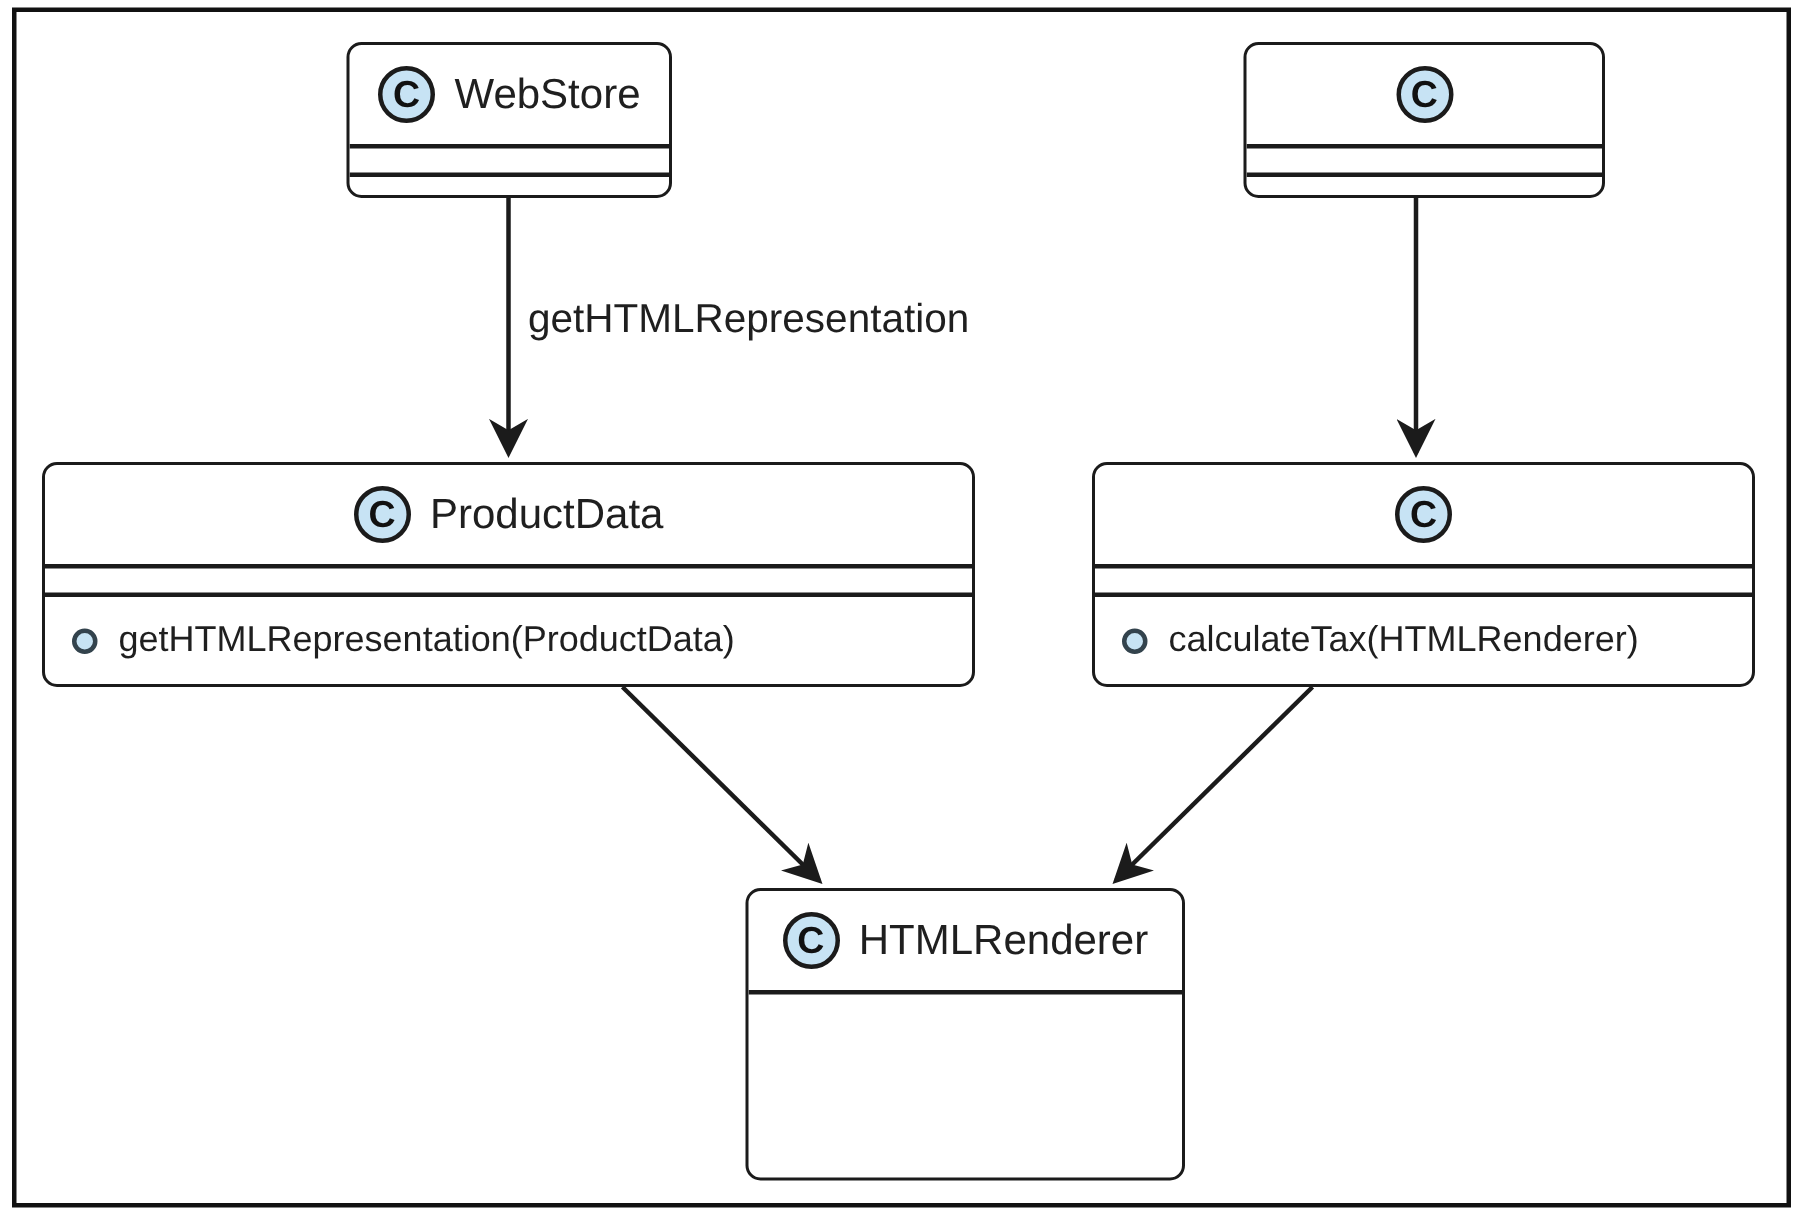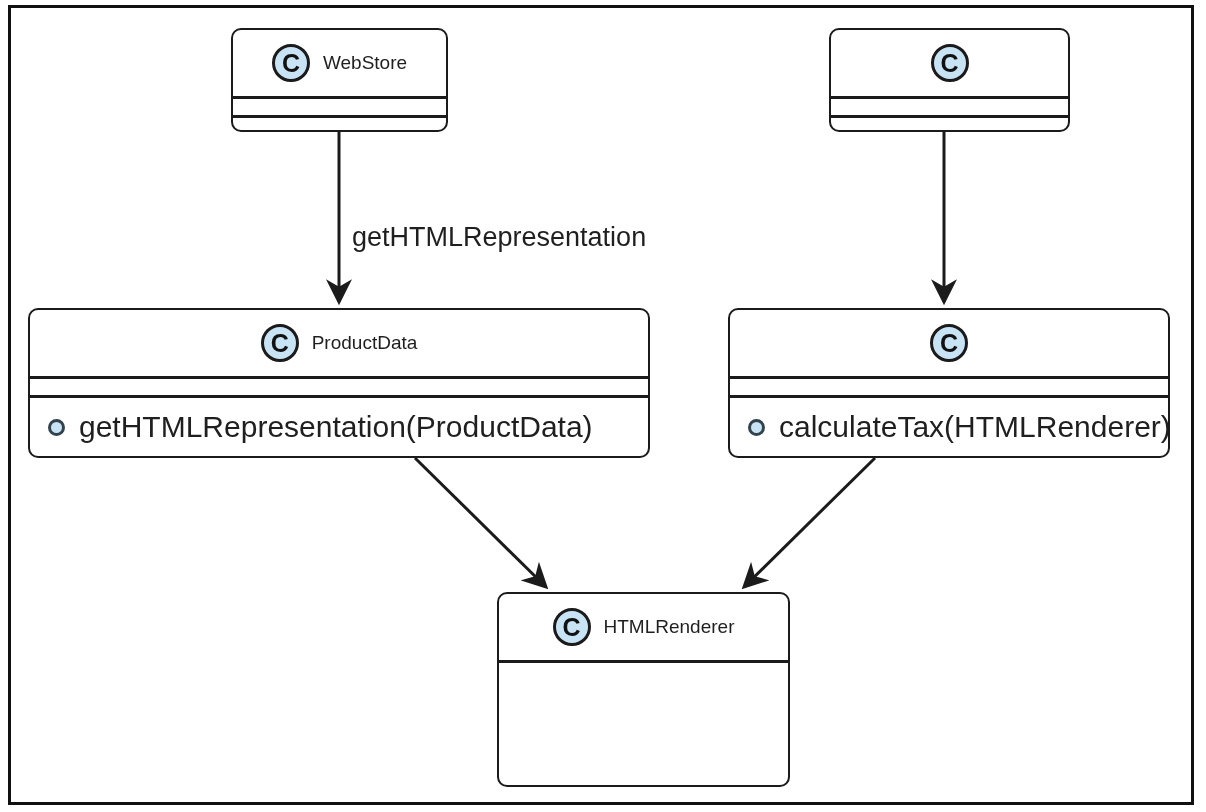--- a/index.html
+++ b/index.html
@@ -33,31 +33,31 @@
     flex:0 0 66px;
   }
   .badge{
     width:38px;height:38px;border-radius:50%;
     background:#c7e3f4;border:3px solid #1b1b1b;
     box-sizing:border-box;
     display:flex;align-items:center;justify-content:center;
     font-weight:bold;font-size:25px;color:#111111;
     flex:0 0 auto;
   }
-  .cls-name{font-size:19px;white-space:nowrap;}
+  .cls-name{font-size:28px;white-space:nowrap;}
   .sec{border-top:3px solid #1b1b1b;box-sizing:border-box;}
   .sec.empty-thin{flex:0 0 19px;}
   .sec.fill{flex:1 1 auto;}
   .sec.members{
     display:flex;flex-direction:column;justify-content:space-evenly;
     padding-left:18px;
   }
   .member{
     display:flex;align-items:center;gap:14px;
-    font-size:30px;white-space:nowrap;
+    font-size:24px;white-space:nowrap;
   }
   .dot{
     width:17px;height:17px;border-radius:50%;
     border:3px solid #33434d;box-sizing:border-box;
     flex:0 0 auto;
   }
   .dot.method{background:#c7e3f4;}
   .dot.field{background:#ffffff;}
 
   .edge-label{
@@ -76,21 +76,21 @@
       <marker id="arrow" viewBox="0 0 12 12" refX="10.5" refY="6" markerWidth="26" markerHeight="26" orient="auto" markerUnits="userSpaceOnUse">
         <path d="M0,0 L12,6 L0,12 L3.5,6 Z" fill="#1b1b1b"></path>
       </marker>
     </defs>
     <line x1="339" y1="132" x2="339" y2="302" stroke="#1b1b1b" stroke-width="3" marker-end="url(#arrow)"></line>
     <line x1="944" y1="132" x2="944" y2="302" stroke="#1b1b1b" stroke-width="3" marker-end="url(#arrow)"></line>
     <line x1="415" y1="458" x2="546" y2="587" stroke="#1b1b1b" stroke-width="3" marker-end="url(#arrow)"></line>
     <line x1="875" y1="458" x2="744" y2="587" stroke="#1b1b1b" stroke-width="3" marker-end="url(#arrow)"></line>
   </svg>
 
-  <div class="edge-label" style="left:352px;top:222px;">getHTMLRepresentation</div>
+  <div class="edge-label" style="left:352px;top:197px;">getHTMLRepresentation</div>
 
   <div class="uml-class" style="left:231px;top:28px;width:217px;height:104px;">
     <div class="uml-head">
       <div class="badge">C</div>
       <div class="cls-name">WebStore</div>
     </div>
     <div class="sec empty-thin"></div>
     <div class="sec fill"></div>
   </div>
 

